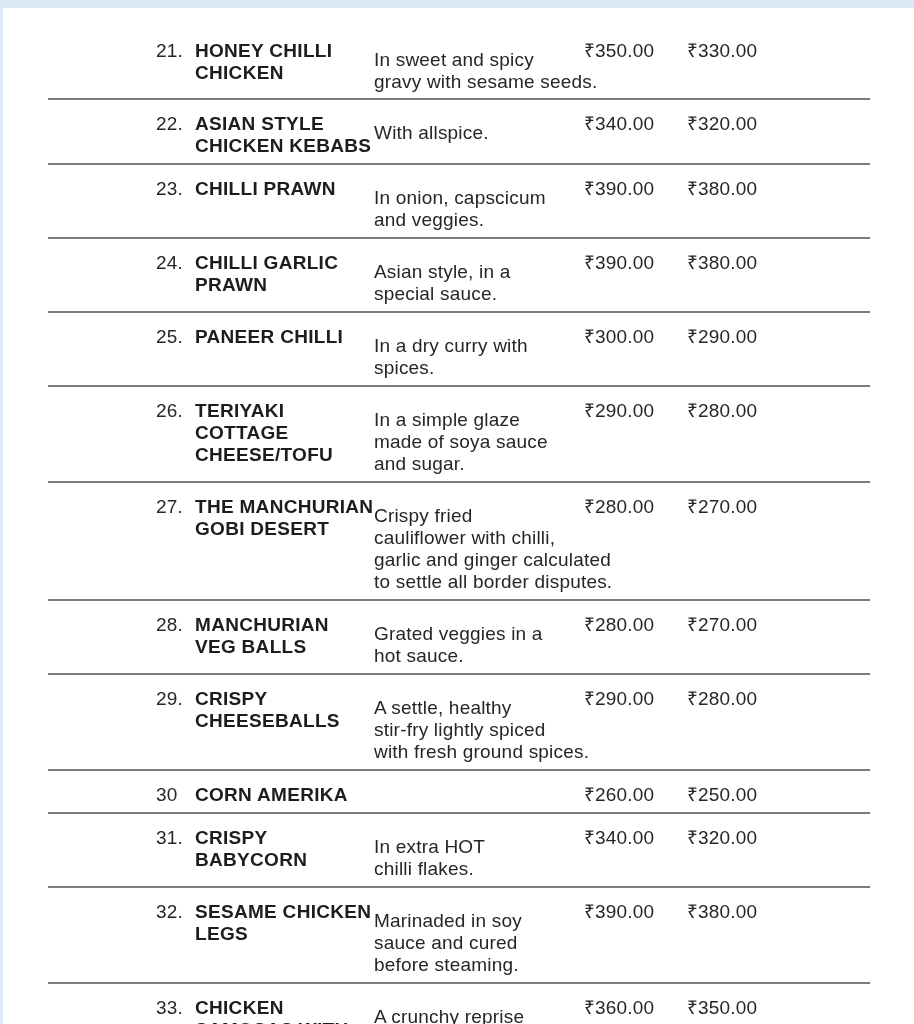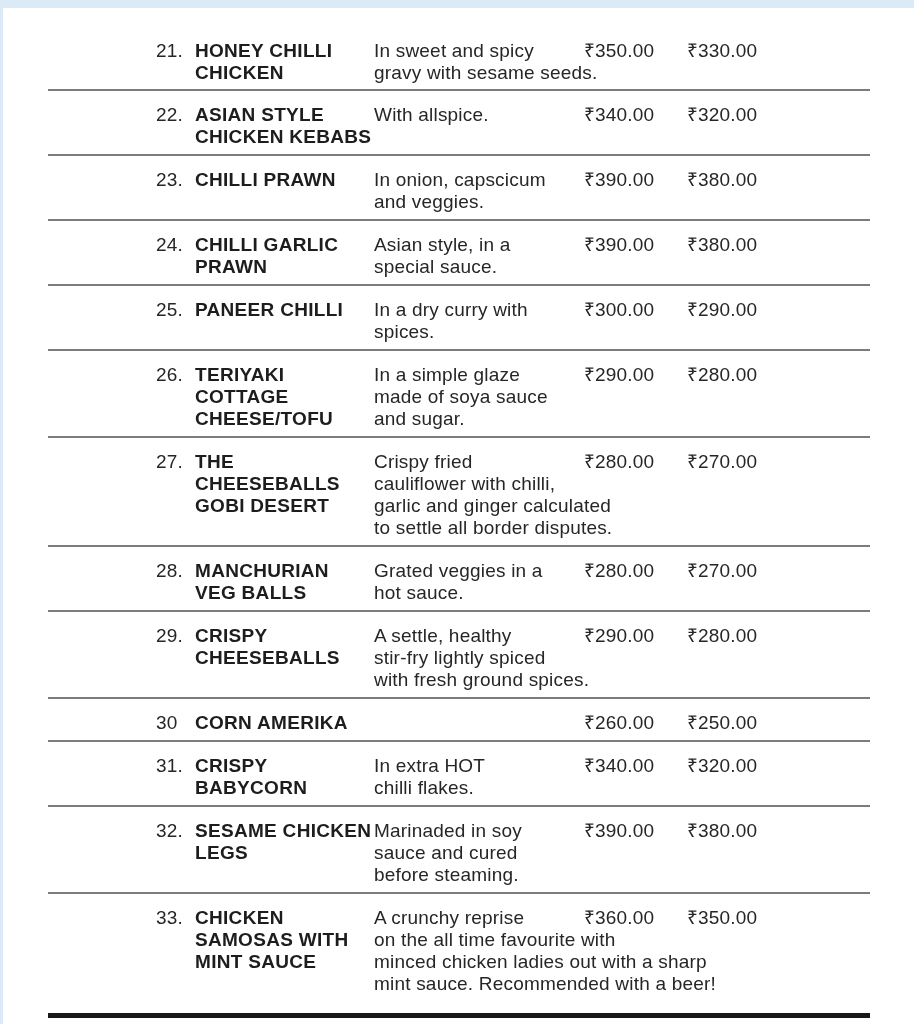--- a/index.html
+++ b/index.html
@@ -36,21 +36,21 @@
   .row.first { padding-top: 20px; padding-bottom: 5px; }
   .row.last  { border-bottom: 5px solid #191919; padding-bottom: 18px; }
   .num  { white-space: pre-line; }
   .name {
     font-weight: bold;
     color: #1d1d1d;
     white-space: pre-line;
     letter-spacing: 0.3px;
     margin-left: 7px;
   }
-  .desc { white-space: pre-line; }
+  .desc { white-space: pre-line; margin-top: 9px; }
   .price {
     position: absolute;
     top: 13px;
     width: 95px;
     white-space: nowrap;
   }
   .first .price { top: 20px; }
   .p1 { left: 536px; }
   .p2 { left: 639px; }
 </style>
@@ -116,21 +116,21 @@
 CHEESE/TOFU</span>
     <span class="desc">In a simple glaze
 made of soya sauce
 and sugar.</span>
     <span class="price p1">₹290.00</span>
     <span class="price p2">₹280.00</span>
   </div>
 
   <div class="row">
     <span class="num">27.</span>
-    <span class="name">THE CHEESEBALLS
+    <span class="name">THE MANCHURIAN
 GOBI DESERT</span>
     <span class="desc">Crispy fried
 cauliflower with chilli,
 garlic and ginger calculated
 to settle all border disputes.</span>
     <span class="price p1">₹280.00</span>
     <span class="price p2">₹270.00</span>
   </div>
 
   <div class="row">

